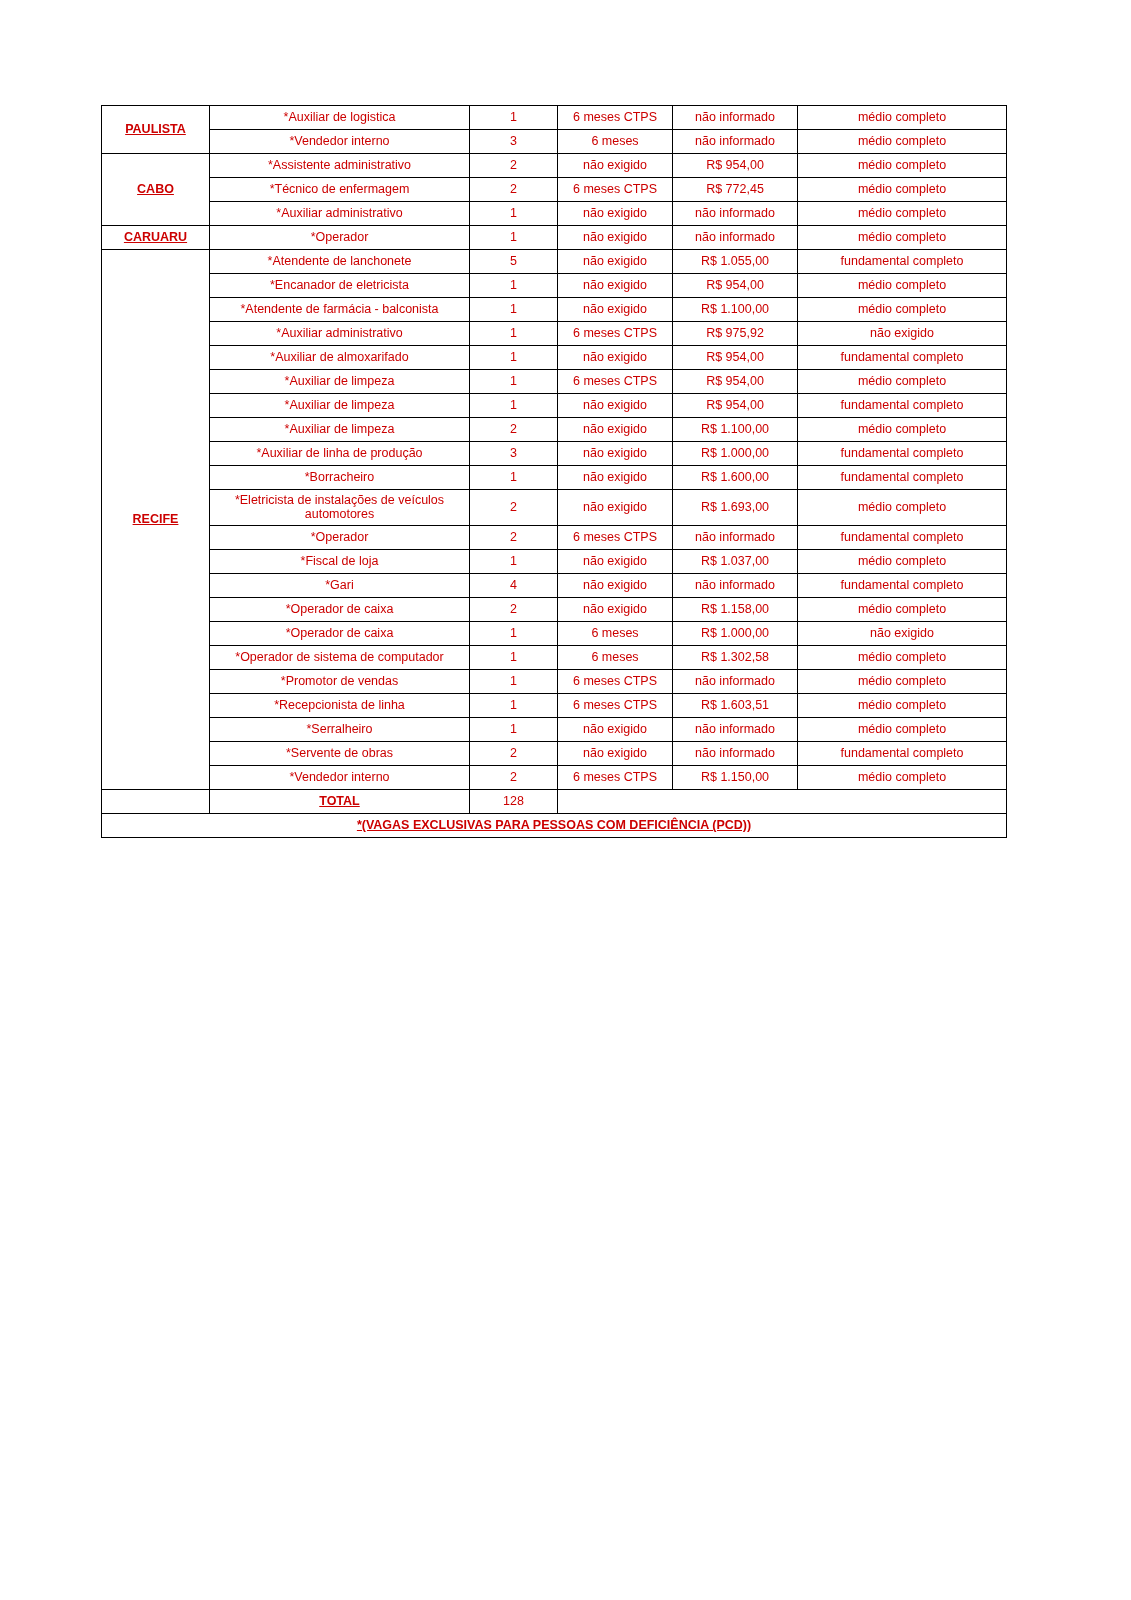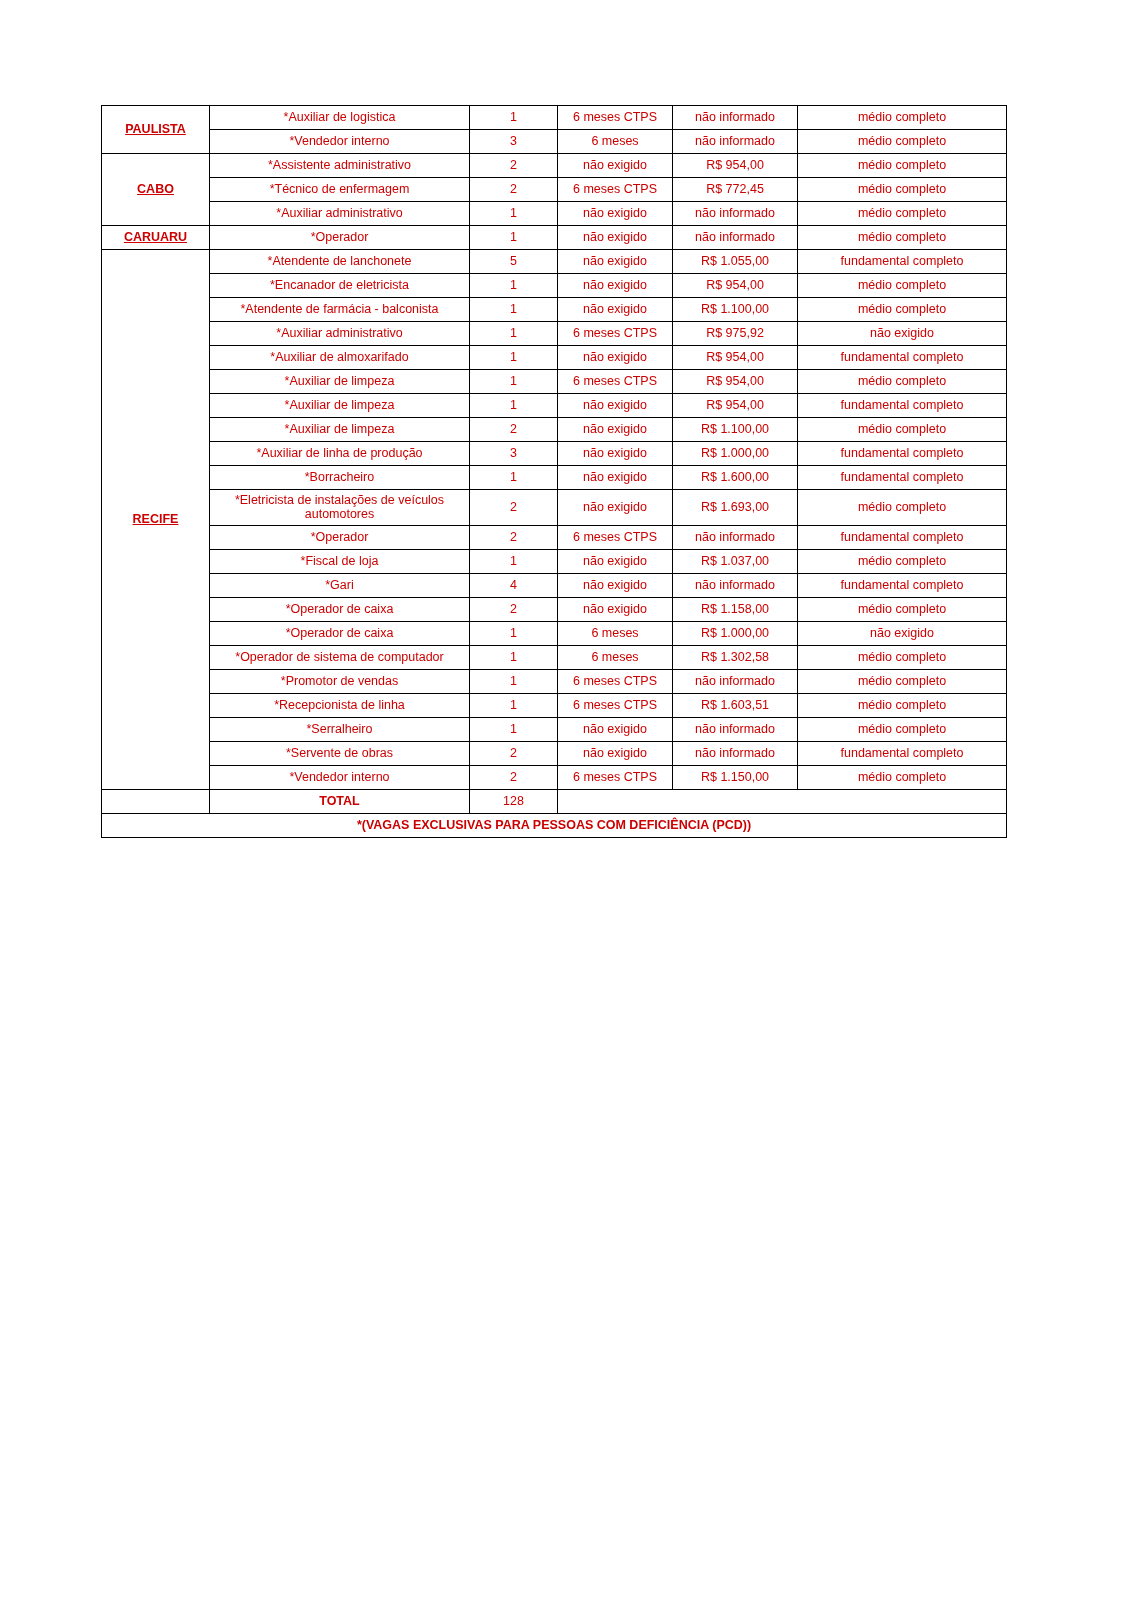--- a/index.html
+++ b/index.html
@@ -43,33 +43,35 @@
   }
   td.city {
     color: #000000;
     font-weight: bold;
     font-size: 12.5px;
     text-decoration: underline;
   }
   td.total-label {
     color: #cc0000;
     font-weight: bold;
+    text-decoration: underline;
   }
   td.total-value {
     color: #cc0000;
     font-weight: normal;
   }
   td.blank {
     border-right: 1px solid #000000;
   }
   .footer-row td {
     color: #cc0000;
     font-weight: bold;
     font-size: 13px;
     padding: 5px 4px;
+    text-decoration: underline;
   }
   .col-city   { width: 108px; }
   .col-role   { width: 260px; }
   .col-qty    { width: 88px; }
   .col-exp    { width: 115px; }
   .col-sal    { width: 125px; }
   .col-edu    { width: 209px; }
   .tall td { height: 34px; }
   .wrap2 { line-height: 1.1; }
 </style>

